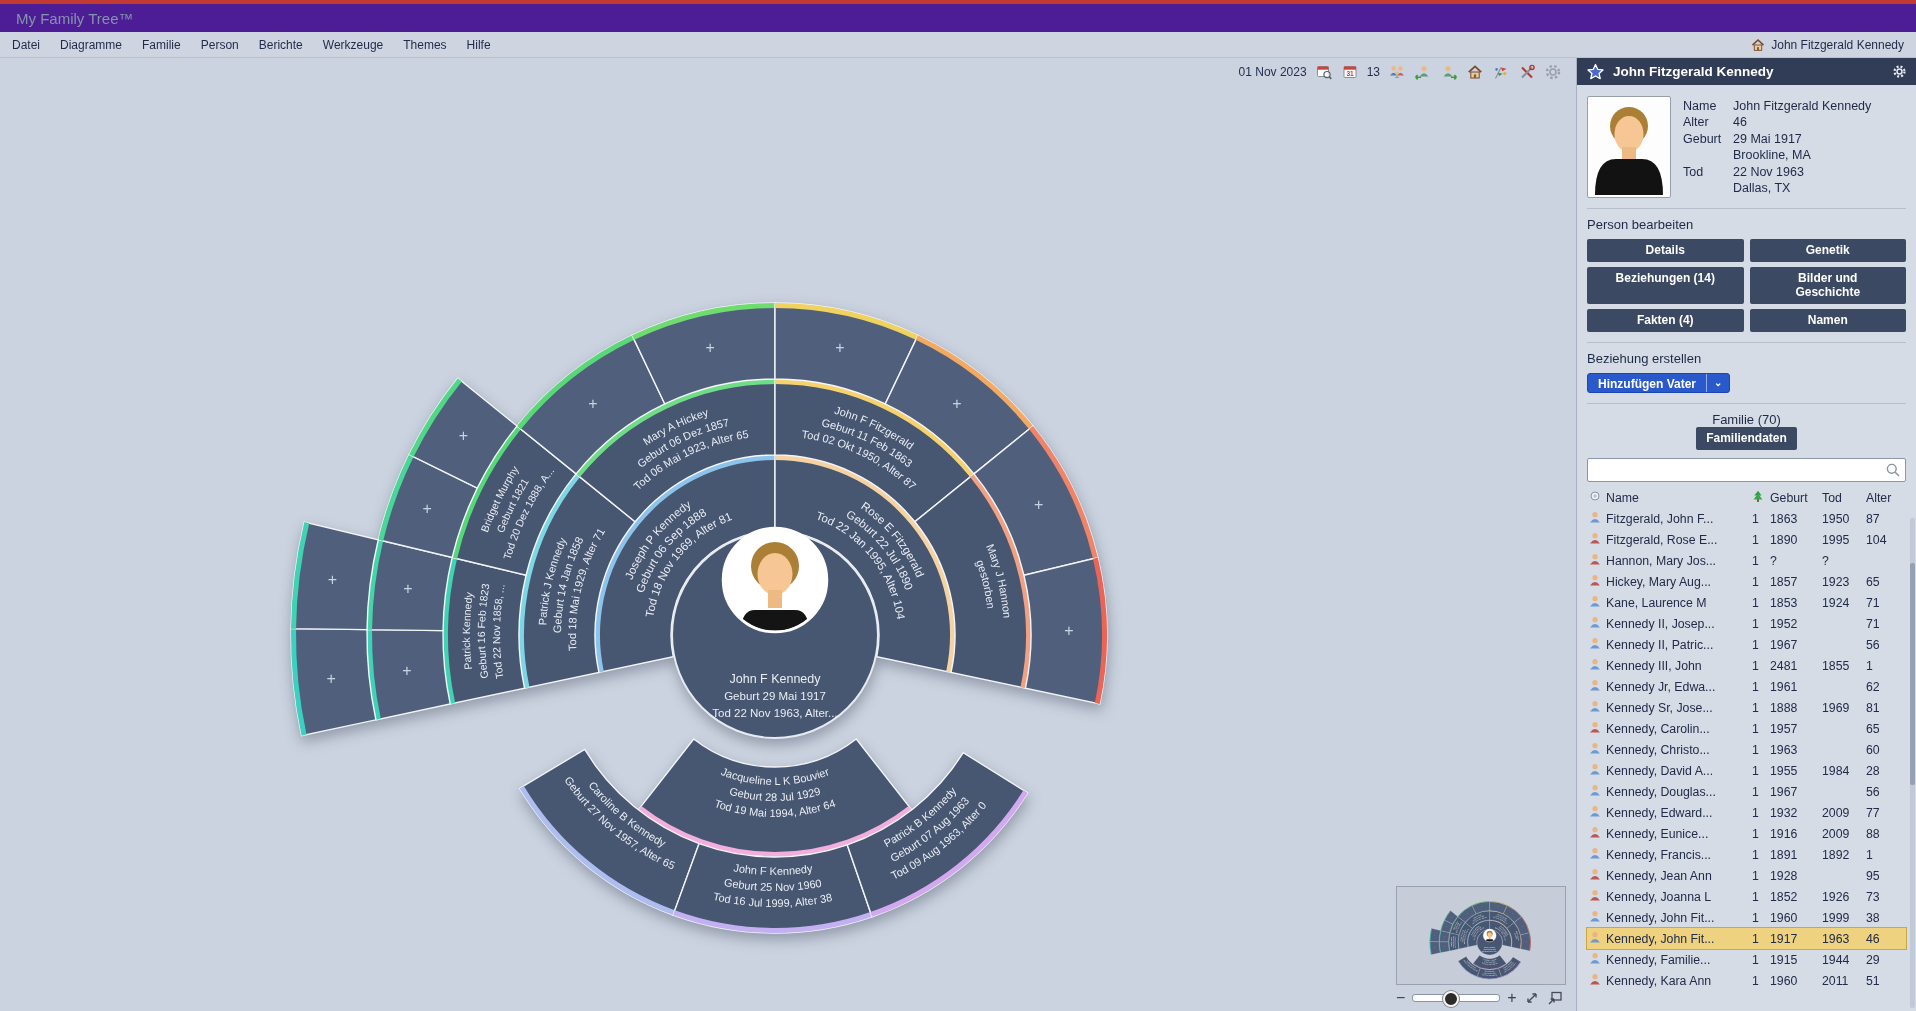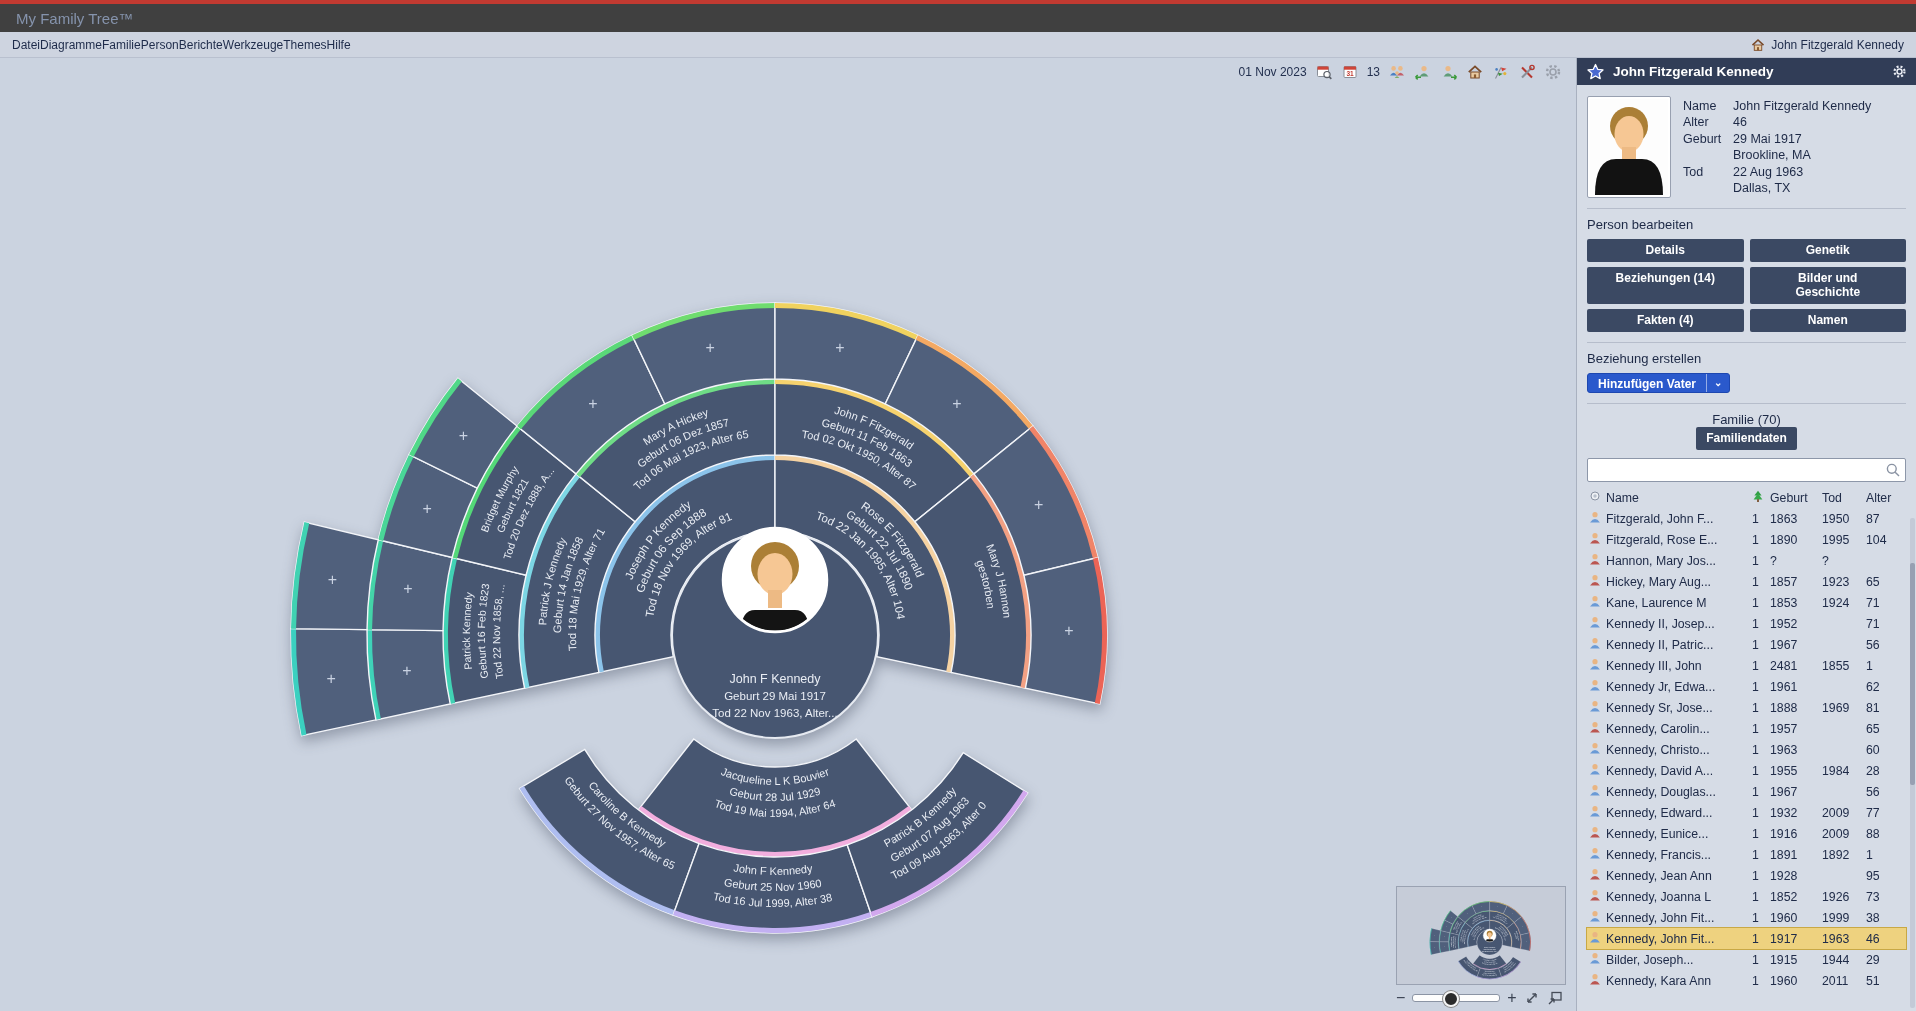--- a/index.html
+++ b/index.html
@@ -1,21 +1,21 @@
 <!DOCTYPE html>
 <html><head>
 <meta charset="utf-8">
 <style>
   html,body{margin:0;padding:0;}
   body{width:1916px;height:1011px;overflow:hidden;font-family:"Liberation Sans",sans-serif;background:#cbd3e0;-webkit-font-smoothing:antialiased;}
   .red-strip{height:4px;background:#c23a31;}
-  .titlebar{height:28px;background:#404040;display:flex;align-items:center;padding-left:16px;}
+  .titlebar{height:28px;background:#4c1d95;display:flex;align-items:center;padding-left:16px;}
   .titlebar .app-title{font-size:15px;color:#8593ac;}
   .menubar{height:25px;background:#ced4e0;border-bottom:1px solid #b9c0cf;display:flex;align-items:center;padding:0 12px;font-size:12px;color:#1e2b4a;}
-  .menubar .mitem{cursor:default;}
+  .menubar .mitem{margin-right:20px;cursor:default;}
   .menubar .mright{margin-left:auto;display:flex;align-items:center;gap:5px;}
   .main{display:flex;height:953px;}
   .canvas{position:relative;width:1576px;background:#cbd3e0;overflow:hidden;text-align:right;}
   .sidebar{flex:1;background:#d6dce6;border-left:1px solid #a9b1c0;position:relative;}
   .canvas-toolbar{position:absolute;top:5px;right:14px;display:flex;align-items:center;gap:8px;font-size:12px;color:#23304f;}
   .canvas-toolbar .ticon{width:18px;height:18px;display:inline-flex;cursor:pointer;}
   .fan-svg{position:absolute;left:275px;top:147px;filter:drop-shadow(1px 6px 7px rgba(30,40,60,.33));}
   .minimap{position:absolute;right:10px;bottom:26px;width:168px;height:97px;background:#c6ccd8;border:1px solid #9aa2b2;display:flex;align-items:center;justify-content:center;}
   .zoombar{position:absolute;right:10px;bottom:3px;width:170px;height:20px;display:flex;align-items:center;gap:7px;color:#3a4252;}
   .zoombar .zbtn{font-size:16px;line-height:14px;cursor:pointer;color:#3a4252;}
@@ -507,21 +507,21 @@
           <div class="frow">
               <span>Geburt</span>
               <span>29 Mai 1917</span>
             </div>
           <div class="frow">
               <span></span>
               <span>Brookline, MA</span>
             </div>
           <div class="frow">
               <span>Tod</span>
-              <span>22 Aug 1963</span>
+              <span>22 Nov 1963</span>
             </div>
           <div class="frow">
               <span></span>
               <span>Dallas, TX</span>
             </div>
         </div>
       </div>
       <div class="sep"></div>
       <div class="section-label">Person bearbeiten</div>
       <div class="btn-grid">
@@ -796,21 +796,21 @@
               <span class="cell">1</span>
               <span class="cell">1917</span>
               <span class="cell">1963</span>
               <span class="cell">46</span>
             </div>
             <div class="trow">
               <span><svg width="12" height="12" viewBox="0 0 11 11" xmlns="http://www.w3.org/2000/svg">
                   <circle cx="5.5" cy="3.4" r="2.4" fill="#e9b583"></circle>
                   <path d="M1 10.6 q4.5-6.4 9 0 Z" fill="#6a9ad6"></path>
                 </svg></span>
-              <span class="cell">Bilder, Joseph...</span>
+              <span class="cell">Kennedy, Familie...</span>
               <span class="cell">1</span>
               <span class="cell">1915</span>
               <span class="cell">1944</span>
               <span class="cell">29</span>
             </div>
             <div class="trow">
               <span><svg width="12" height="12" viewBox="0 0 11 11" xmlns="http://www.w3.org/2000/svg">
                   <circle cx="5.5" cy="3.4" r="2.4" fill="#e9b583"></circle>
                   <path d="M1 10.6 q4.5-6.4 9 0 Z" fill="#bb5651"></path>
                 </svg></span>

